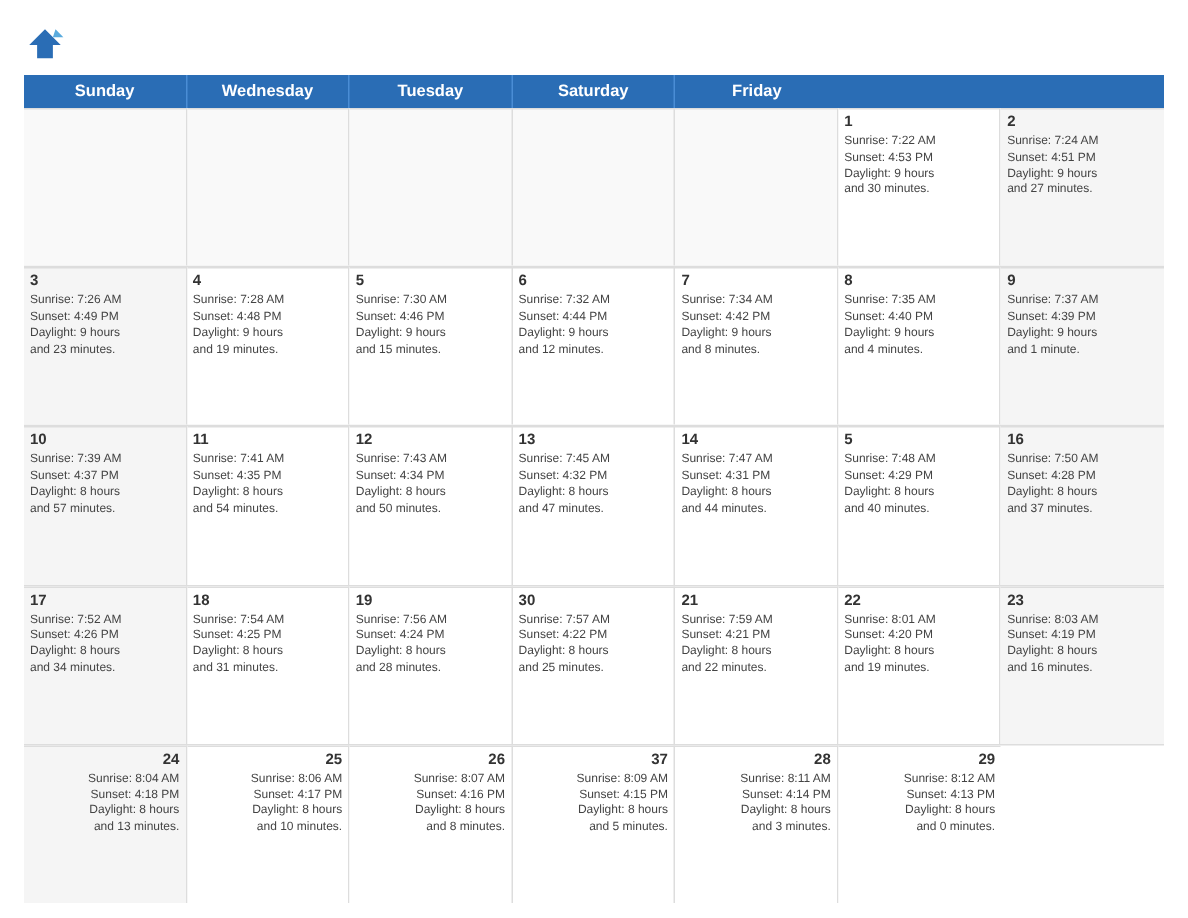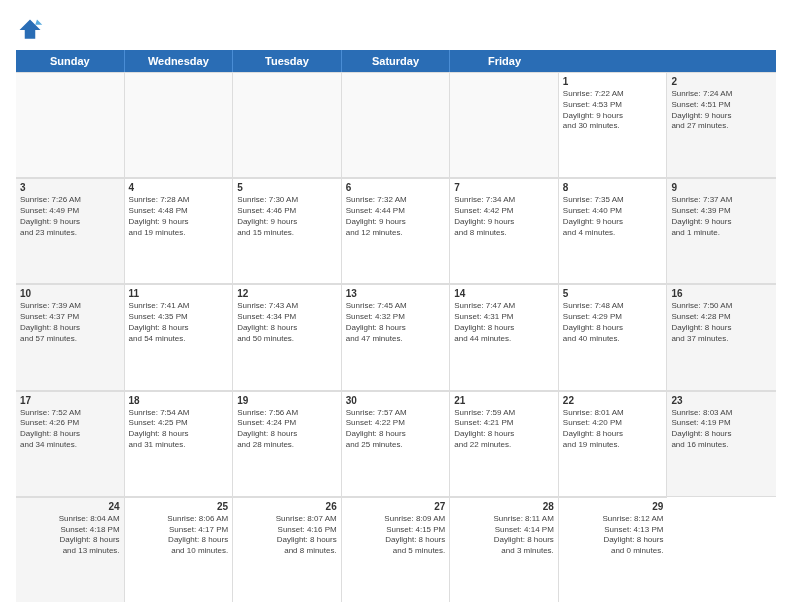--- a/index.html
+++ b/index.html
@@ -257,21 +257,21 @@
           </div>
           <div class="cal-cell">
             <div class="day-num">25</div>
             <div class="cell-info">Sunrise: 8:06 AM<br>Sunset: 4:17 PM<br>Daylight: 8 hours<br>and 10 minutes.</div>
           </div>
           <div class="cal-cell">
             <div class="day-num">26</div>
             <div class="cell-info">Sunrise: 8:07 AM<br>Sunset: 4:16 PM<br>Daylight: 8 hours<br>and 8 minutes.</div>
           </div>
           <div class="cal-cell">
-            <div class="day-num">27</div>
+            <div class="day-num">37</div>
             <div class="cell-info">Sunrise: 8:09 AM<br>Sunset: 4:15 PM<br>Daylight: 8 hours<br>and 5 minutes.</div>
           </div>
           <div class="cal-cell">
             <div class="day-num">28</div>
             <div class="cell-info">Sunrise: 8:11 AM<br>Sunset: 4:14 PM<br>Daylight: 8 hours<br>and 3 minutes.</div>
           </div>
           <div class="cal-cell">
             <div class="day-num">29</div>
             <div class="cell-info">Sunrise: 8:12 AM<br>Sunset: 4:13 PM<br>Daylight: 8 hours<br>and 0 minutes.</div>
           </div>

